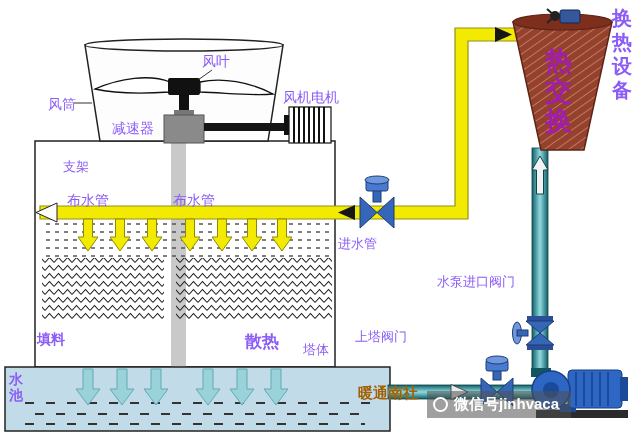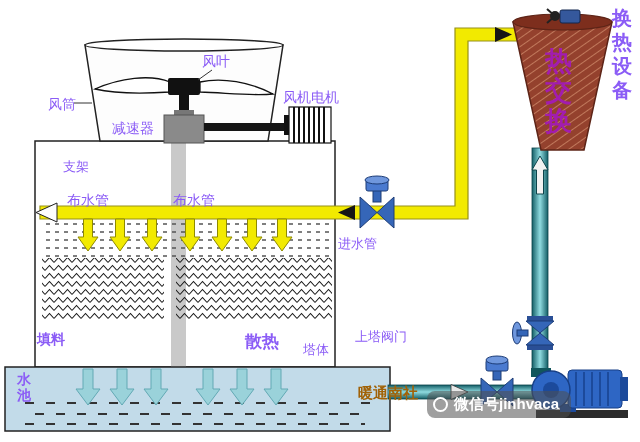--- a/index.html
+++ b/index.html
@@ -7,27 +7,27 @@
     position:relative;width:640px;height:442px;background:#ffffff;
     font-family:"Liberation Sans","DejaVu Sans",sans-serif;overflow:hidden;
   }
   #diagram-svg{position:absolute;left:0;top:0;}
   .lbl{position:absolute;color:#8b5cf6;white-space:nowrap;line-height:1.15;}
   .lbl.vert{white-space:normal;word-break:break-all;}
   .fs12{font-size:14px;}
   .fs13{font-size:13px;text-align:center;}
   .fill-lbl{font-size:14px;font-weight:bold;}
   .heat-dis-lbl{font-size:17px;font-weight:bold;}
-  .pool-lbl{font-size:14px;font-weight:bold;width:16px;margin-left:8px;}
+  .pool-lbl{font-size:14px;font-weight:bold;width:16px;}
   .hx-lbl{font-size:27px;font-weight:bold;color:#a21caf;width:30px;line-height:30px;}
   .equip-lbl{font-size:20px;font-weight:bold;width:22px;line-height:24px;}
   .wm-brand{font-size:15px;font-weight:bold;color:#a16207;}
   .wm-bar{
     position:absolute;left:427px;top:391px;height:27px;padding:0 12px 0 6px;
-    background:rgba(80,80,80,0.55);border-radius:8px;display:flex;align-items:center;gap:6px;
+    background:rgba(80,80,80,0.55);border-radius:0;display:flex;align-items:center;gap:6px;
   }
   .wm-logo{width:15px;height:15px;border:2px solid #fff;border-radius:50%;box-sizing:border-box;}
   .wm-text{color:#fff;font-size:15px;font-weight:bold;}
 </style>
 </head>
 <body>
 
 <div id="stage">
 
 <svg id="diagram-svg" width="640" height="442" viewBox="0 0 640 442" xmlns="http://www.w3.org/2000/svg">
@@ -193,20 +193,21 @@
 <div class="lbl fs12" style="left:283px;top:89px;">风机电机</div>
 <div class="lbl fs12" style="left:112px;top:120px;">减速器</div>
 <div class="lbl fs13" style="left:63px;top:160px;">支架</div>
 <div class="lbl fs12" style="left:67px;top:192px;">布水管</div>
 <div class="lbl fs12" style="left:173px;top:192px;">布水管</div>
 <div class="lbl fs13" style="left:338px;top:237px;">进水管</div>
 <div class="lbl fill-lbl" style="left:37px;top:331px;">填料</div>
 <div class="lbl heat-dis-lbl" style="left:245px;top:332px;">散热</div>
 <div class="lbl fs13" style="left:303px;top:343px;">塔体</div>
 <div class="lbl vert pool-lbl" style="left:9px;top:371px;">水池</div>
+<div class="lbl fs13" style="left:437px;top:275px;">水泵进口阀门</div>
 <div class="lbl fs13" style="left:355px;top:330px;">上塔阀门</div>
 <div class="lbl vert hx-lbl" style="left:545px;top:46px;">热交换</div>
 <div class="lbl vert equip-lbl" style="left:612px;top:6px;">换热设备</div>
 
 <div class="lbl wm-brand" style="left:358px;top:384px;">暖通南社</div>
 <div class="wm-bar">
   <span class="wm-logo"></span>
   <span class="wm-text">微信号jinhvaca</span>
 </div>
 

